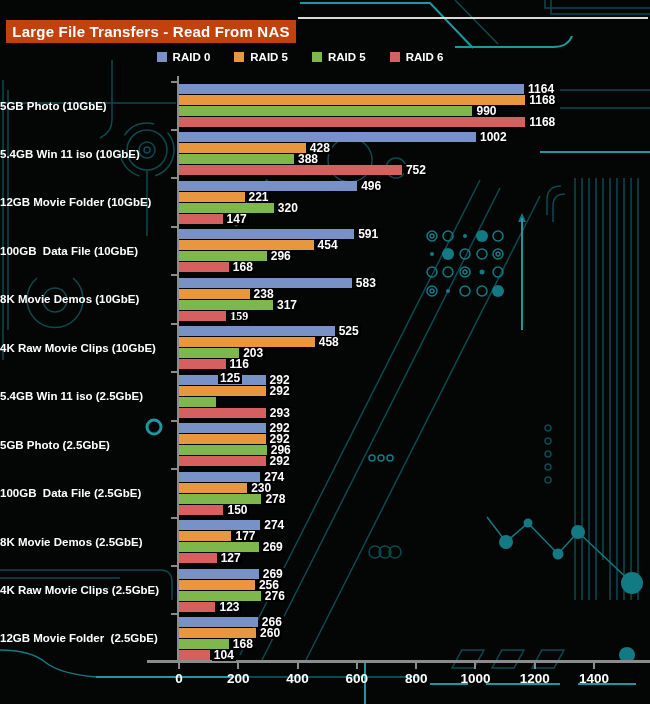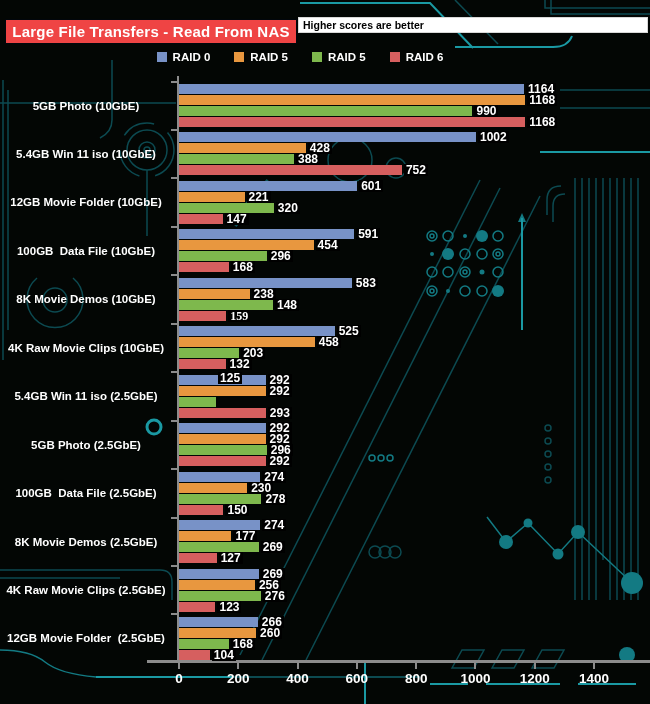--- a/index.html
+++ b/index.html
@@ -1,33 +1,33 @@
 <!DOCTYPE html>
 <html><head>
 <meta charset="utf-8">
 <style>
   html,body{margin:0;padding:0;background:#000;}
   #stage{position:relative;width:650px;height:704px;background:#030604;overflow:hidden;
          font-family:"Liberation Sans",sans-serif;}
   #circuit-bg{position:absolute;left:0;top:0;width:650px;height:704px;}
-  .title-box{position:absolute;left:5px;top:19px;width:292px;height:25px;background:#ef4444;
+  .title-box{position:absolute;left:5px;top:19px;width:292px;height:25px;background:#c2410c;
              border:1px solid #01060c;box-sizing:border-box;display:flex;align-items:center;
              justify-content:center;color:#fff;font-size:15px;font-weight:bold;letter-spacing:.2px;}
   .info-box{position:absolute;left:298px;top:17px;width:350px;border:1px solid #d8d8d8;
             box-sizing:border-box;}
   .info-row-blue{background:#1563cc;color:#fff;font-size:10.5px;font-weight:bold;
                  padding:1px 4px;line-height:12px;white-space:nowrap;overflow:hidden;}
   .info-row-white{background:#ffffff;color:#000;font-size:10.5px;font-weight:bold;
                   padding:1px 4px;line-height:12px;white-space:nowrap;overflow:hidden;}
   .legend{position:absolute;left:0;top:51px;width:600px;display:flex;justify-content:center;
           gap:24px;}
   .legend-item{display:flex;align-items:center;gap:6px;color:#fff;font-size:11.5px;font-weight:bold;}
   .legend-swatch{width:10px;height:10px;display:inline-block;}
   .cat-label{position:absolute;left:0;width:172px;color:#fff;font-size:11.5px;font-weight:bold;
-             text-align:center;white-space:pre;transform:translateY(-50%);}
+             text-align:left;white-space:pre;transform:translateY(-50%);}
   .bar{position:absolute;height:10px;}
   .bar-value{position:absolute;color:#fff;background:#000;font-size:12px;font-weight:bold;
              line-height:12px;padding:0 2px;white-space:nowrap;}
   .y-axis{position:absolute;left:177px;top:76px;width:2px;height:587px;background:#8c8c8c;}
   .x-axis{position:absolute;left:147px;top:660px;width:503px;height:3px;background:#8c8c8c;}
   .x-tick{position:absolute;top:663px;width:2px;height:6px;background:#8c8c8c;}
   .x-tick-label{position:absolute;top:671px;color:#fff;font-size:13.5px;font-weight:bold;
                 transform:translateX(-50%);}
   .y-tick{position:absolute;left:171px;width:6px;height:2px;background:#8c8c8c;}
 </style>
@@ -128,21 +128,20 @@
       <path d="M430,684 H468 M486,684 H560 M578,684 H636"></path>
       <path d="M455,47 H553 Q568,47 572,36"></path>
       <circle cx="154" cy="427" r="7" stroke-width="3"></circle>
     </g>
   </svg>
 
   <div class="title-box">
     <span>Large File Transfers - Read From NAS</span>
   </div>
   <div class="info-box">
-    <div class="info-row-white">Higher scores are better</div>
   </div>
 
   <div class="legend" id="legend">
       <div class="legend-item">
         <span class="legend-swatch" style="background: rgb(120, 146, 199);"></span>
         <span>RAID 0</span>
       </div>
       <div class="legend-item">
         <span class="legend-swatch" style="background: rgb(232, 151, 63);"></span>
         <span>RAID 5</span>
@@ -175,21 +174,21 @@
       <div class="bar-value" style="left: 478.021px; top: 131.45px;">1002</div>
       <div class="bar" style="left: 179px; top: 143.45px; width: 126.871px; background: rgb(232, 151, 63);"></div>
       <div class="bar-value" style="left: 307.871px; top: 142.45px;">428</div>
       <div class="bar" style="left: 179px; top: 154.45px; width: 115.014px; background: rgb(126, 184, 77);"></div>
       <div class="bar-value" style="left: 296.014px; top: 153.45px;">388</div>
       <div class="bar" style="left: 179px; top: 165.45px; width: 222.914px; background: rgb(214, 95, 95);"></div>
       <div class="bar-value" style="left: 403.914px; top: 164.45px;">752</div>
       <div class="y-tick" style="top: 128.95px;"></div>
       <div class="cat-label" style="top: 202.4px;">12GB Movie Folder (10GbE)</div>
       <div class="bar" style="left: 179px; top: 180.9px; width: 178.154px; background: rgb(120, 146, 199);"></div>
-      <div class="bar-value" style="left: 359.154px; top: 179.9px;">601</div>
+      <div class="bar-value" style="left: 359.154px; top: 179.9px;">496</div>
       <div class="bar" style="left: 179px; top: 191.9px; width: 65.5107px; background: rgb(232, 151, 63);"></div>
       <div class="bar-value" style="left: 246.511px; top: 190.9px;">221</div>
       <div class="bar" style="left: 179px; top: 202.9px; width: 94.8571px; background: rgb(126, 184, 77);"></div>
       <div class="bar-value" style="left: 275.857px; top: 201.9px;">320</div>
       <div class="bar" style="left: 179px; top: 213.9px; width: 43.575px; background: rgb(214, 95, 95);"></div>
       <div class="bar-value" style="left: 224.575px; top: 212.9px;">147</div>
       <div class="y-tick" style="top: 177.4px;"></div>
       <div class="cat-label" style="top: 250.85px;">100GB  Data File (10GbE)</div>
       <div class="bar" style="left: 179px; top: 229.35px; width: 175.189px; background: rgb(120, 146, 199);"></div>
       <div class="bar-value" style="left: 356.189px; top: 228.35px;">591</div>
@@ -199,33 +198,33 @@
       <div class="bar-value" style="left: 268.743px; top: 250.35px;">296</div>
       <div class="bar" style="left: 179px; top: 262.35px; width: 49.8px; background: rgb(214, 95, 95);"></div>
       <div class="bar-value" style="left: 230.8px; top: 261.35px;">168</div>
       <div class="y-tick" style="top: 225.85px;"></div>
       <div class="cat-label" style="top: 299.3px;">8K Movie Demos (10GbE)</div>
       <div class="bar" style="left: 179px; top: 277.8px; width: 172.818px; background: rgb(120, 146, 199);"></div>
       <div class="bar-value" style="left: 353.818px; top: 276.8px;">583</div>
       <div class="bar" style="left: 179px; top: 288.8px; width: 70.55px; background: rgb(232, 151, 63);"></div>
       <div class="bar-value" style="left: 251.55px; top: 287.8px;">238</div>
       <div class="bar" style="left: 179px; top: 299.8px; width: 93.9679px; background: rgb(126, 184, 77);"></div>
-      <div class="bar-value" style="left: 274.968px; top: 298.8px;">148</div>
+      <div class="bar-value" style="left: 274.968px; top: 298.8px;">317</div>
       <div class="bar" style="left: 179px; top: 310.8px; width: 47.1321px; background: rgb(214, 95, 95);"></div>
       <div class="bar-value" style="left: 228.132px; top: 309.8px; font-family: Liberation Serif, serif;">159</div>
       <div class="y-tick" style="top: 274.3px;"></div>
       <div class="cat-label" style="top: 347.75px;">4K Raw Movie Clips (10GbE)</div>
       <div class="bar" style="left: 179px; top: 326.25px; width: 155.625px; background: rgb(120, 146, 199);"></div>
       <div class="bar-value" style="left: 336.625px; top: 325.25px;">525</div>
       <div class="bar" style="left: 179px; top: 337.25px; width: 135.764px; background: rgb(232, 151, 63);"></div>
       <div class="bar-value" style="left: 316.764px; top: 336.25px;">458</div>
       <div class="bar" style="left: 179px; top: 348.25px; width: 60.175px; background: rgb(126, 184, 77);"></div>
       <div class="bar-value" style="left: 241.175px; top: 347.25px;">203</div>
       <div class="bar" style="left: 179px; top: 359.25px; width: 46.5393px; background: rgb(214, 95, 95);"></div>
-      <div class="bar-value" style="left: 227.539px; top: 358.25px;">132</div>
+      <div class="bar-value" style="left: 227.539px; top: 358.25px;">116</div>
       <div class="y-tick" style="top: 322.75px;"></div>
       <div class="cat-label" style="top: 396.2px;">5.4GB Win 11 iso (2.5GbE)</div>
       <div class="bar" style="left: 179px; top: 374.7px; width: 86.5571px; background: rgb(120, 146, 199);"></div>
       <div class="bar-value" style="left: 267.557px; top: 373.7px;">292</div>
       <div class="bar" style="left: 179px; top: 385.7px; width: 86.5571px; background: rgb(232, 151, 63);"></div>
       <div class="bar-value" style="left: 267.557px; top: 384.7px;">292</div>
       <div class="bar" style="left: 179px; top: 396.7px; width: 37.0536px; background: rgb(126, 184, 77);"></div>
       <div class="bar-value" style="left: 218.054px; top: 372px;">125</div>
       <div class="bar" style="left: 179px; top: 407.7px; width: 86.8536px; background: rgb(214, 95, 95);"></div>
       <div class="bar-value" style="left: 267.854px; top: 406.7px;">293</div>

